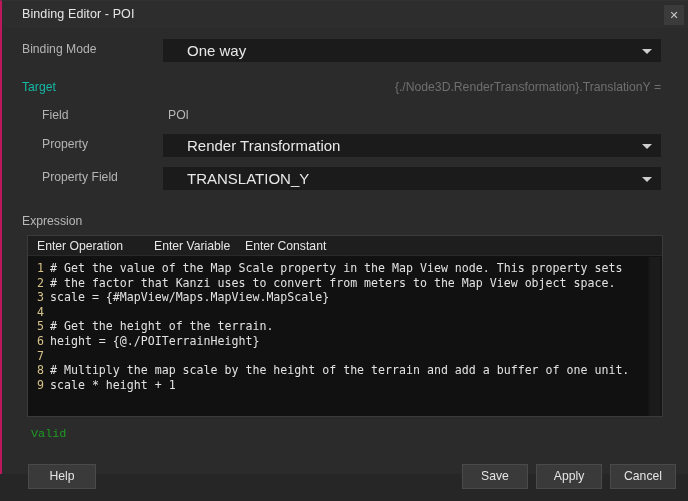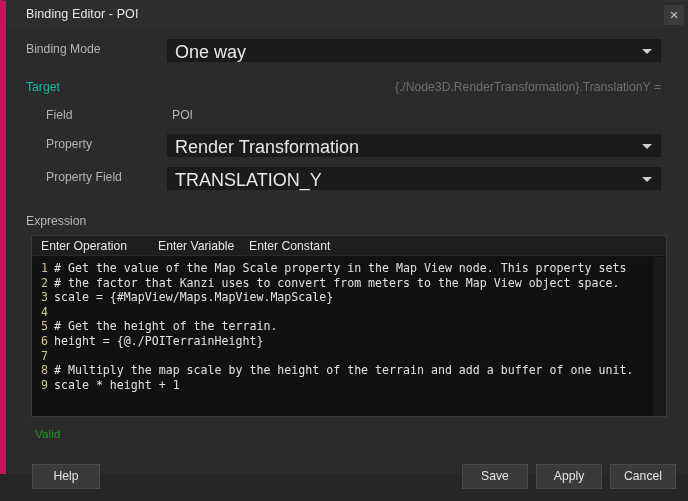--- a/index.html
+++ b/index.html
@@ -7,21 +7,21 @@
     margin: 0; padding: 0;
     width: 688px; height: 501px;
     background: #262626;
     font-family: "Liberation Sans", sans-serif;
     overflow: hidden;
   }
   #root {
     position: relative;
     width: 688px; height: 474px;
     background: #2b2b2b;
-    border-left: 6px solid #be185d;
+    border-left: 2px solid #be185d;
     border-top: 1px solid #313131;
   }
 
   
   .titlebar {
     position: absolute; left: 0; top: 0; right: 0; height: 27px;
     background: #2d2d2d;
   }
   .titlebar .title {
     position: absolute; left: 20px; top: 6px;
@@ -51,22 +51,22 @@
   .lbl.l2 { left: 40px; }
   .lbl.section { color: #14b8a6; }
 
   
   .combo {
     position: absolute; left: 161px; right: 27px; top: 0; height: 23px;
     background: #1b1b1b;
     cursor: pointer;
   }
   .combo .val {
-    position: absolute; left: 8px; top: 3px;
-    font-size: 18px; color: #e8e8e8;
+    position: absolute; left: 24px; top: 3px;
+    font-size: 15px; color: #e8e8e8;
     white-space: nowrap;
   }
   .combo .caret {
     position: absolute; right: 9px; top: 10px;
     width: 0; height: 0;
     border-left: 5px solid transparent;
     border-right: 5px solid transparent;
     border-top: 5px solid #cfcfcf;
   }
   .plainval {
@@ -129,21 +129,21 @@
     background: #161616;
   }
   .scrollbar-v .thumb {
     position: absolute; left: 2px; right: 2px; top: 0; height: 100%;
     background: #1b1b1b;
   }
 
   
   .status {
     position: absolute; left: 29px; top: 426px;
-    font-size: 11.8px; color: #1f9b22;
+    font-size: 11.8px; color: #1f9b22; font-family: Liberation Mono, monospace;
   }
 
   
   .btn {
     position: absolute; top: 463px; height: 25px;
     background: #3a3a3a;
     border: 1px solid #4a4a4a;
     color: #e4e4e4;
     font-size: 12.2px;
     font-family: "Liberation Sans", sans-serif;

